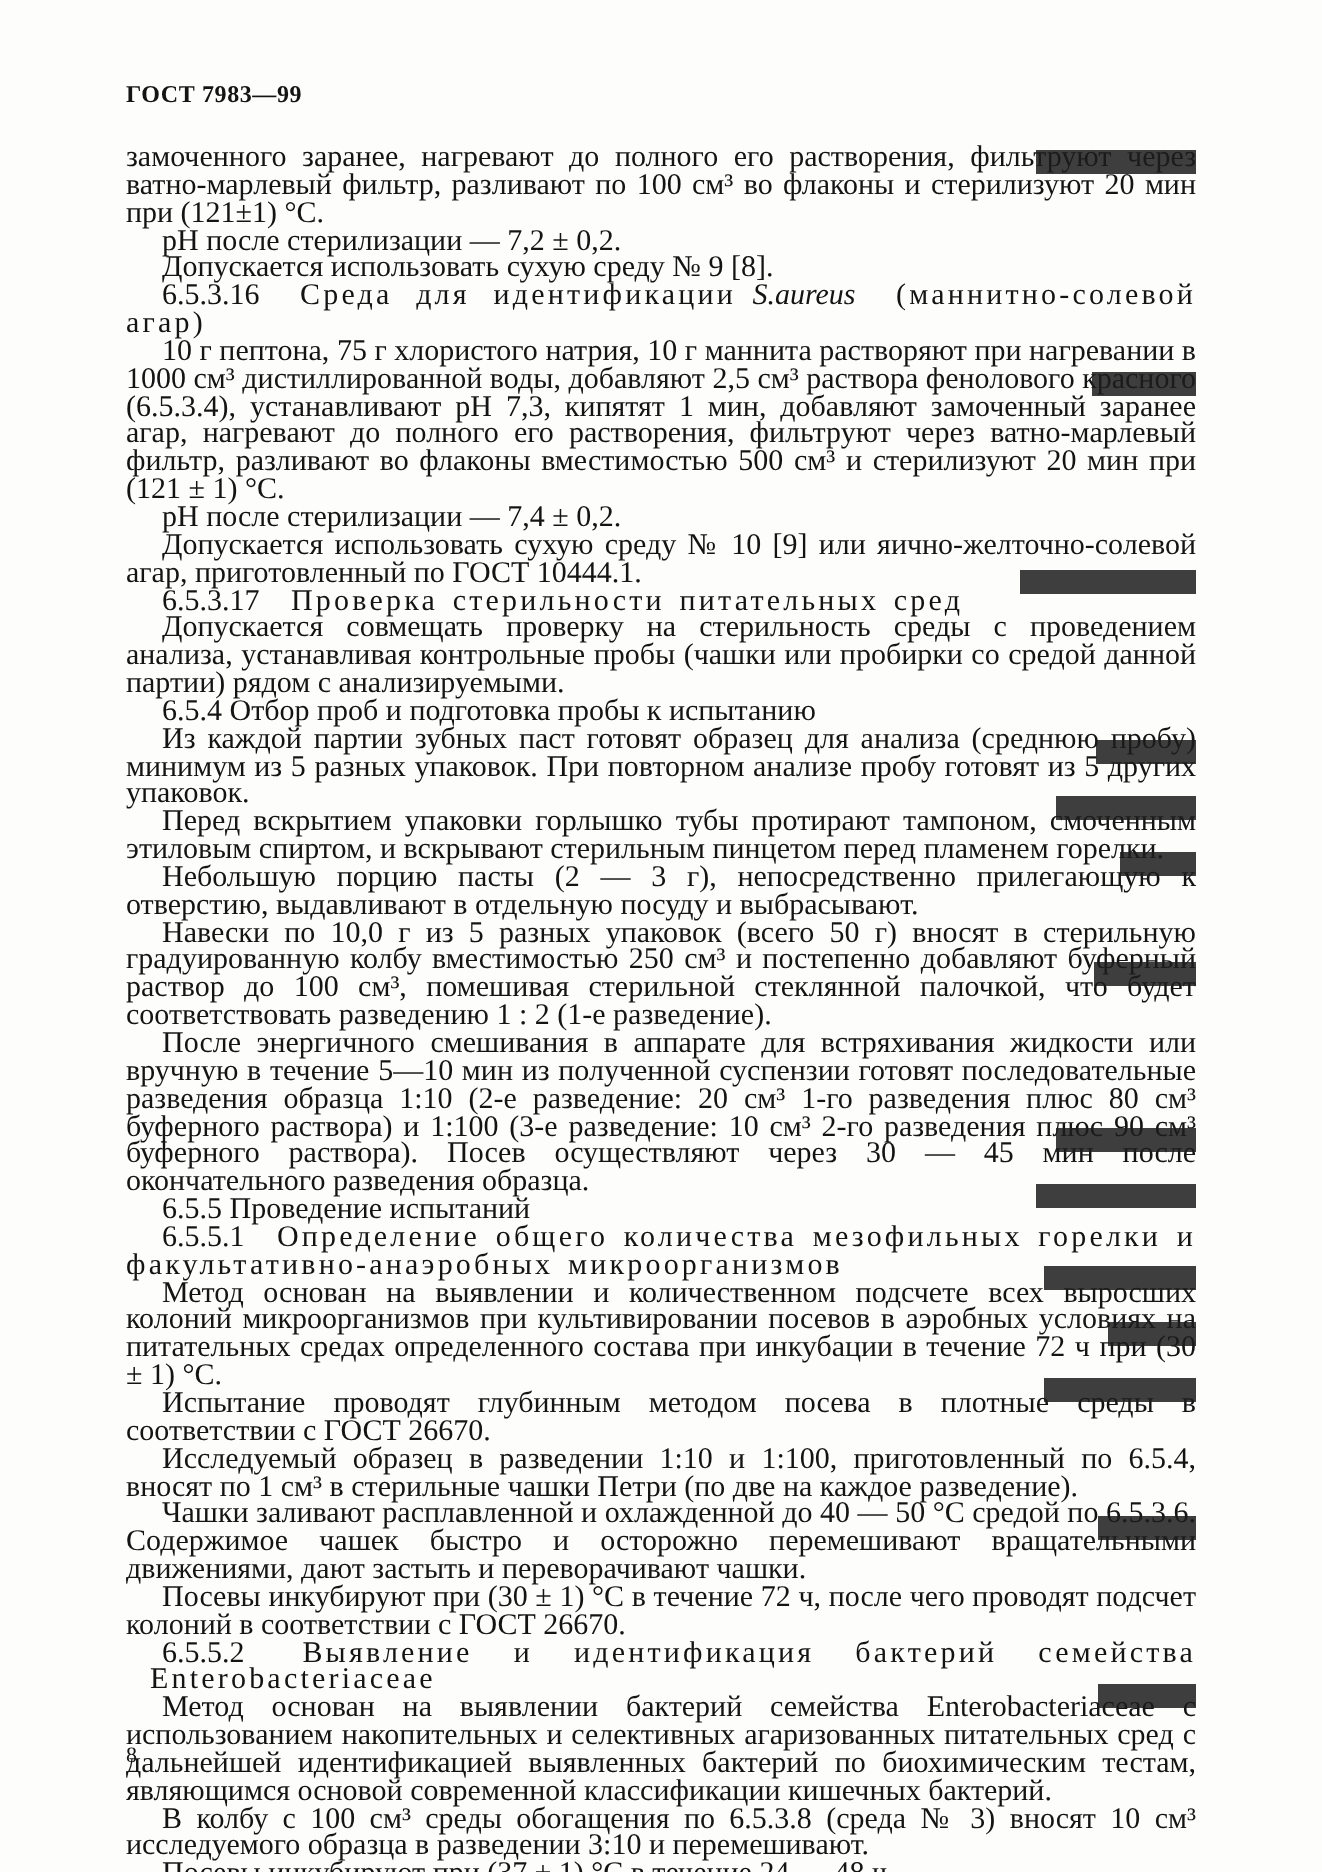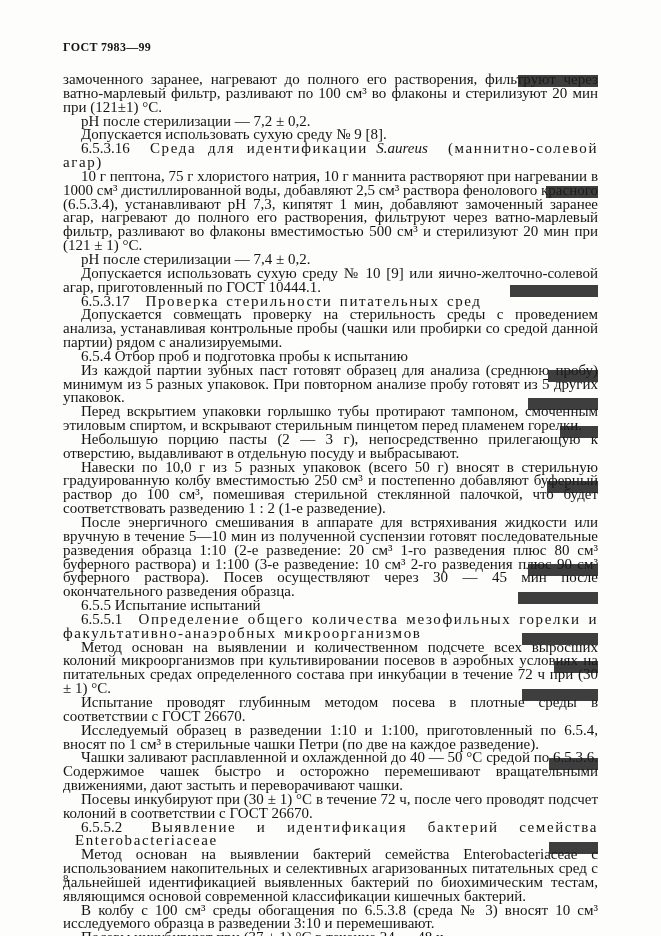--- a/index.html
+++ b/index.html
@@ -64,21 +64,21 @@
     <p>рН после стерилизации — 7,4 ± 0,2.</p>
     <p>Допускается использовать сухую среду № 10 [9] или яично-желточно-солевой агар, приготовленный по ГОСТ 10444.1.</p>
     <p class="h-spaced"><span class="hnum">6.5.3.17</span> <span class="spaced">Проверка стерильности питательных сред</span></p>
     <p>Допускается совмещать проверку на стерильность среды с проведением анализа, устанавливая контрольные пробы (чашки или пробирки со средой данной партии) рядом с анализируемыми.</p>
     <p class="h-italic">6.5.4 Отбор проб и подготовка пробы к испытанию</p>
     <p>Из каждой партии зубных паст готовят образец для анализа (среднюю пробу) минимум из 5 разных упаковок. При повторном анализе пробу готовят из 5 других упаковок.</p>
     <p>Перед вскрытием упаковки горлышко тубы протирают тампоном, смоченным этиловым спиртом, и вскрывают стерильным пинцетом перед пламенем горелки.</p>
     <p>Небольшую порцию пасты (2 — 3 г), непосредственно прилегающую к отверстию, выдавливают в отдельную посуду и выбрасывают.</p>
     <p>Навески по 10,0 г из 5 разных упаковок (всего 50 г) вносят в стерильную градуированную колбу вместимостью 250 см³ и постепенно добавляют буферный раствор до 100 см³, помешивая стерильной стеклянной палочкой, что будет соответствовать разведению 1 : 2 (1-е разведение).</p>
     <p>После энергичного смешивания в аппарате для встряхивания жидкости или вручную в течение 5—10 мин из полученной суспензии готовят последовательные разведения образца 1:10 (2-е разведение: 20 см³ 1-го разведения плюс 80 см³ буферного раствора) и 1:100 (3-е разведение: 10 см³ 2-го разведения плюс 90 см³ буферного раствора). Посев осуществляют через 30 — 45 мин после окончательного разведения образца.</p>
-    <p class="h-italic">6.5.5 Испытание испытаний</p>
+    <p class="h-italic">6.5.5 Проведение испытаний</p>
     <p class="h-spaced"><span class="hnum">6.5.5.1</span> <span class="spaced">Определение общего количества мезофильных горелки и факультативно-анаэробных микроорганизмов</span></p>
     <p>Метод основан на выявлении и количественном подсчете всех выросших колоний микроорганизмов при культивировании посевов в аэробных условиях на питательных средах определенного состава при инкубации в течение 72 ч при (30 ± 1) °С.</p>
     <p>Испытание проводят глубинным методом посева в плотные среды в соответствии с ГОСТ 26670.</p>
     <p>Исследуемый образец в разведении 1:10 и 1:100, приготовленный по 6.5.4, вносят по 1 см³ в стерильные чашки Петри (по две на каждое разведение).</p>
     <p>Чашки заливают расплавленной и охлажденной до 40 — 50 °С средой по 6.5.3.6. Содержимое чашек быстро и осторожно перемешивают вращательными движениями, дают застыть и переворачивают чашки.</p>
     <p>Посевы инкубируют при (30 ± 1) °С в течение 72 ч, после чего проводят подсчет колоний в соответствии с ГОСТ 26670.</p>
     <p class="h-spaced"><span class="hnum">6.5.5.2</span> <span class="spaced">Выявление и идентификация бактерий семейства</span> <span class="spaced">Enterobacteriaceae</span></p>
     <p>Метод основан на выявлении бактерий семейства Enterobacteriaceae с использованием накопительных и селективных агаризованных питательных сред с дальнейшей идентификацией выявленных бактерий по биохимическим тестам, являющимся основой современной классификации кишечных бактерий.</p>
     <p>В колбу с 100 см³ среды обогащения по 6.5.3.8 (среда № 3) вносят 10 см³ исследуемого образца в разведении 3:10 и перемешивают.</p>
     <p>Посевы инкубируют при (37 ± 1) °С в течение 24 — 48 ч.</p>

